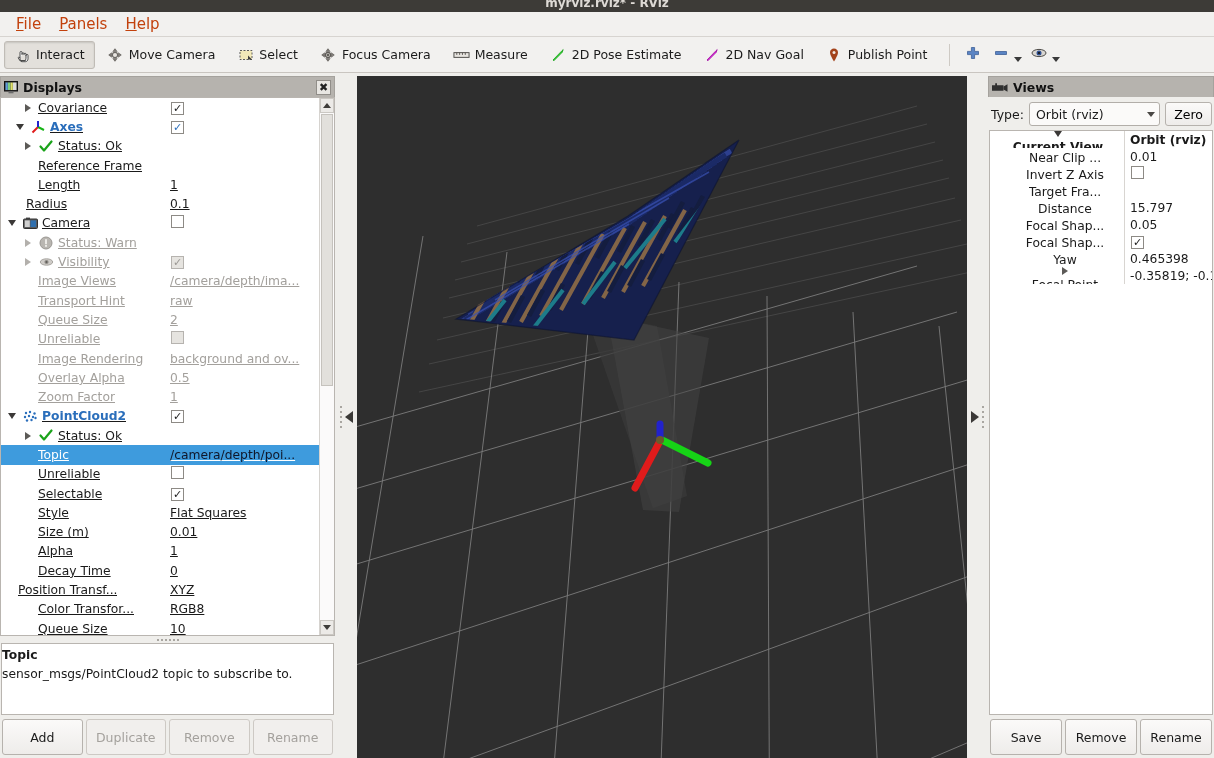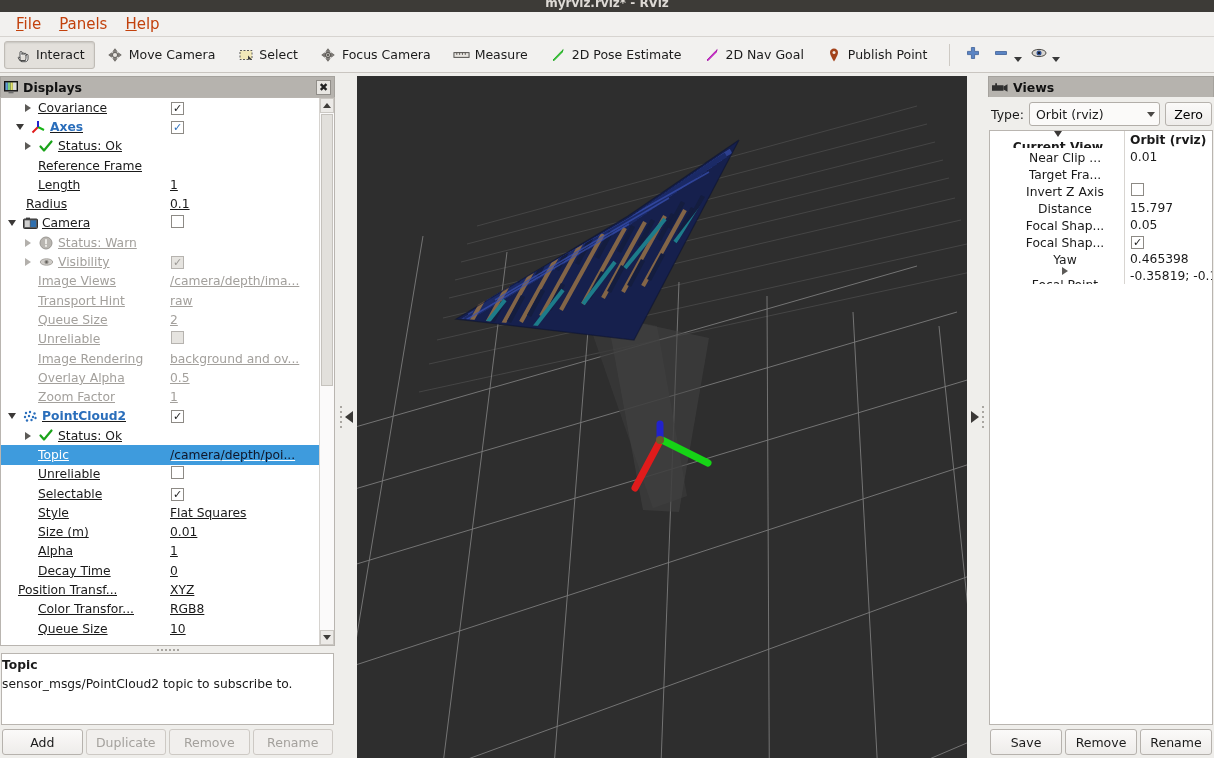--- a/index.html
+++ b/index.html
@@ -139,21 +139,21 @@
 
   .desc-box {
     height: 72px; margin: 0 1px; background: #fff; border: 1px solid #b9b5b0;
     padding: 3px 4px 3px 0px; font-size: 12.3px; color: #1a1a1a;
     line-height: 1.45; overflow: hidden;
   }
   .desc-title { font-weight: bold; margin-bottom: 1px; }
 
   .btn-row { display: flex; gap: 3px; padding: 4px 2px 3px 2px; }
   .pbtn {
-    flex: 1; height: 26px; font-size: 12.5px; color: #1b1b1b;
+    flex: 1; height: 36px; font-size: 12.5px; color: #1b1b1b;
     background: linear-gradient(#fbfaf9,#eeecea);
     border: 1px solid #b6b2ad; border-radius: 3px;
     display: flex; align-items: center; justify-content: center;
   }
   .pbtn.disabled { color: #a4a19d; background: #f1efed; border-color: #cdc9c4; }
 
   
   .splitV {
     position: absolute; top: 76px; width: 22px; height: 682px;
     background: #efeeeb; display: flex; align-items: center; justify-content: center;
@@ -866,30 +866,30 @@
         <div class="vrow">
           <span class="vname" style="padding-left:16px">
             <span class="vexp"></span>
             <span class="vname-txt">Near Clip ...</span>
           </span>
           <span class="vval">0.01</span>
         </div>
         <div class="vrow">
           <span class="vname" style="padding-left:16px">
             <span class="vexp"></span>
+            <span class="vname-txt">Invert Z Axis</span>
+          </span>
+          <span class="vval"><span class="cb"></span></span>
+        </div>
+        <div class="vrow">
+          <span class="vname" style="padding-left:16px">
+            <span class="vexp"></span>
             <span class="vname-txt">Target Fra...</span>
           </span>
           <span class="vval"><fixed frame<="" span=""></fixed></span>
-        </div>
-        <div class="vrow">
-          <span class="vname" style="padding-left:16px">
-            <span class="vexp"></span>
-            <span class="vname-txt">Invert Z Axis</span>
-          </span>
-          <span class="vval"><span class="cb"></span></span>
         </div>
         <div class="vrow">
           <span class="vname" style="padding-left:16px">
             <span class="vexp"></span>
             <span class="vname-txt">Distance</span>
           </span>
           <span class="vval">15.797</span>
         </div>
         <div class="vrow">
           <span class="vname" style="padding-left:16px">

